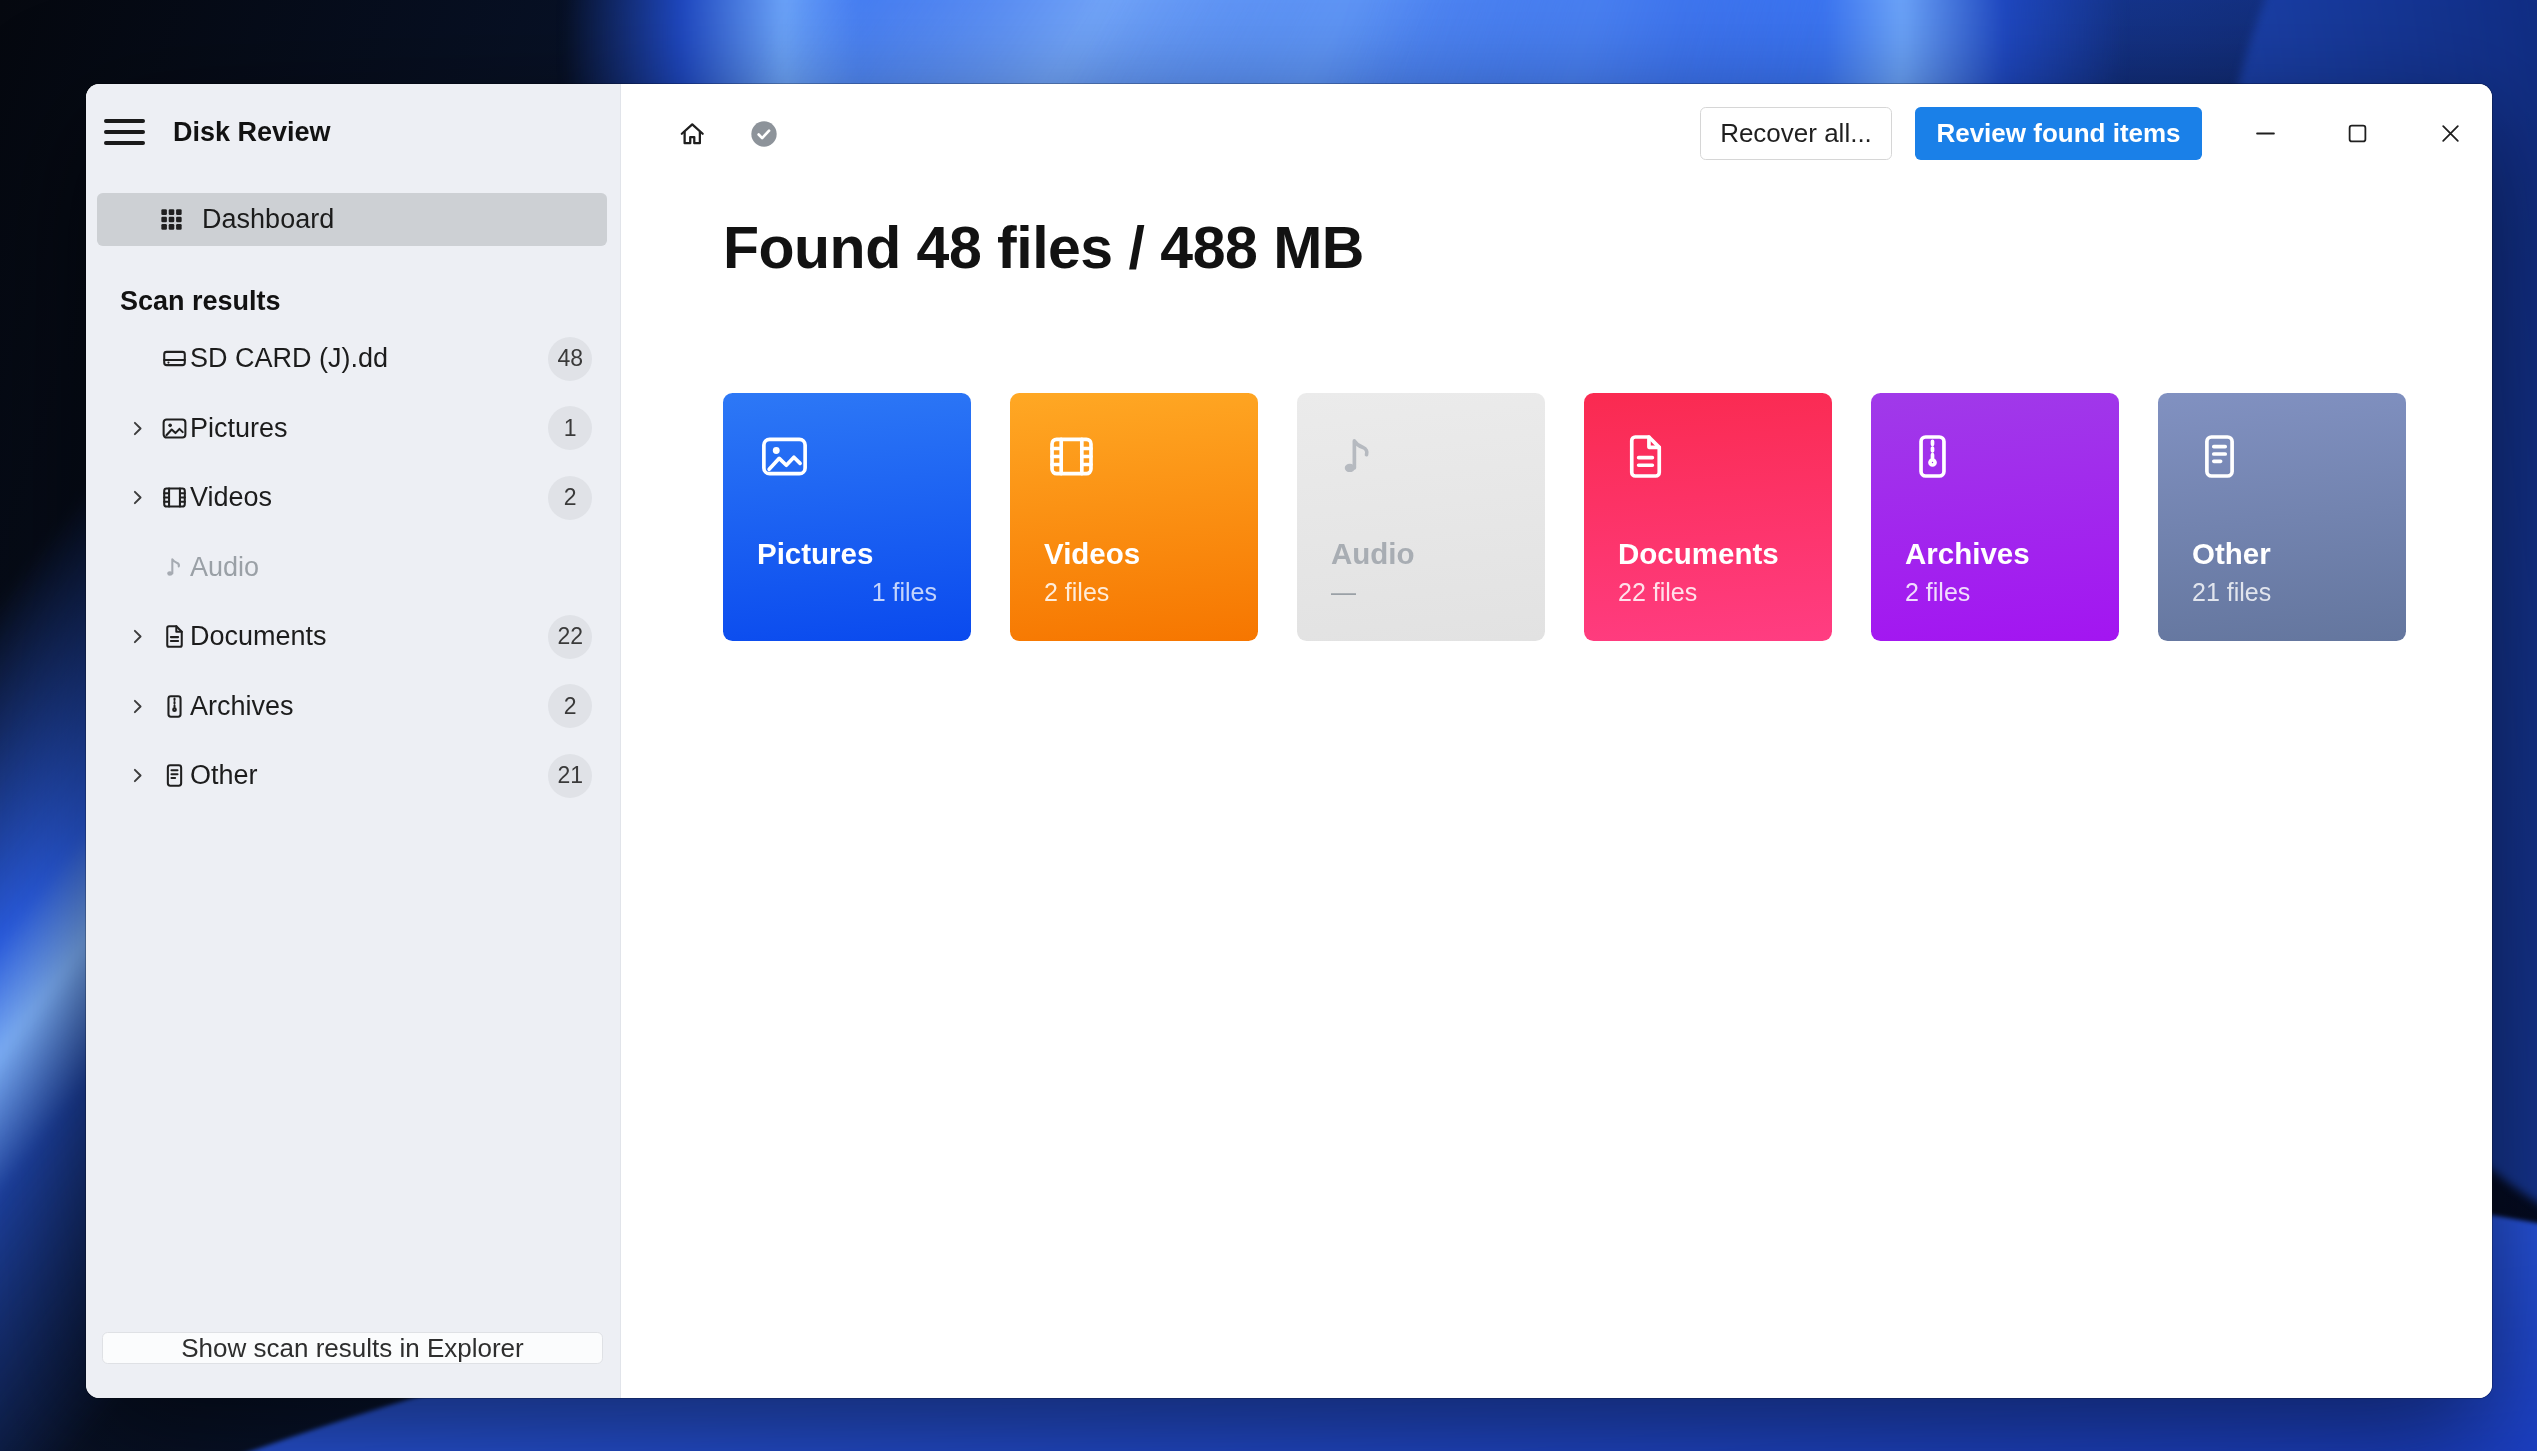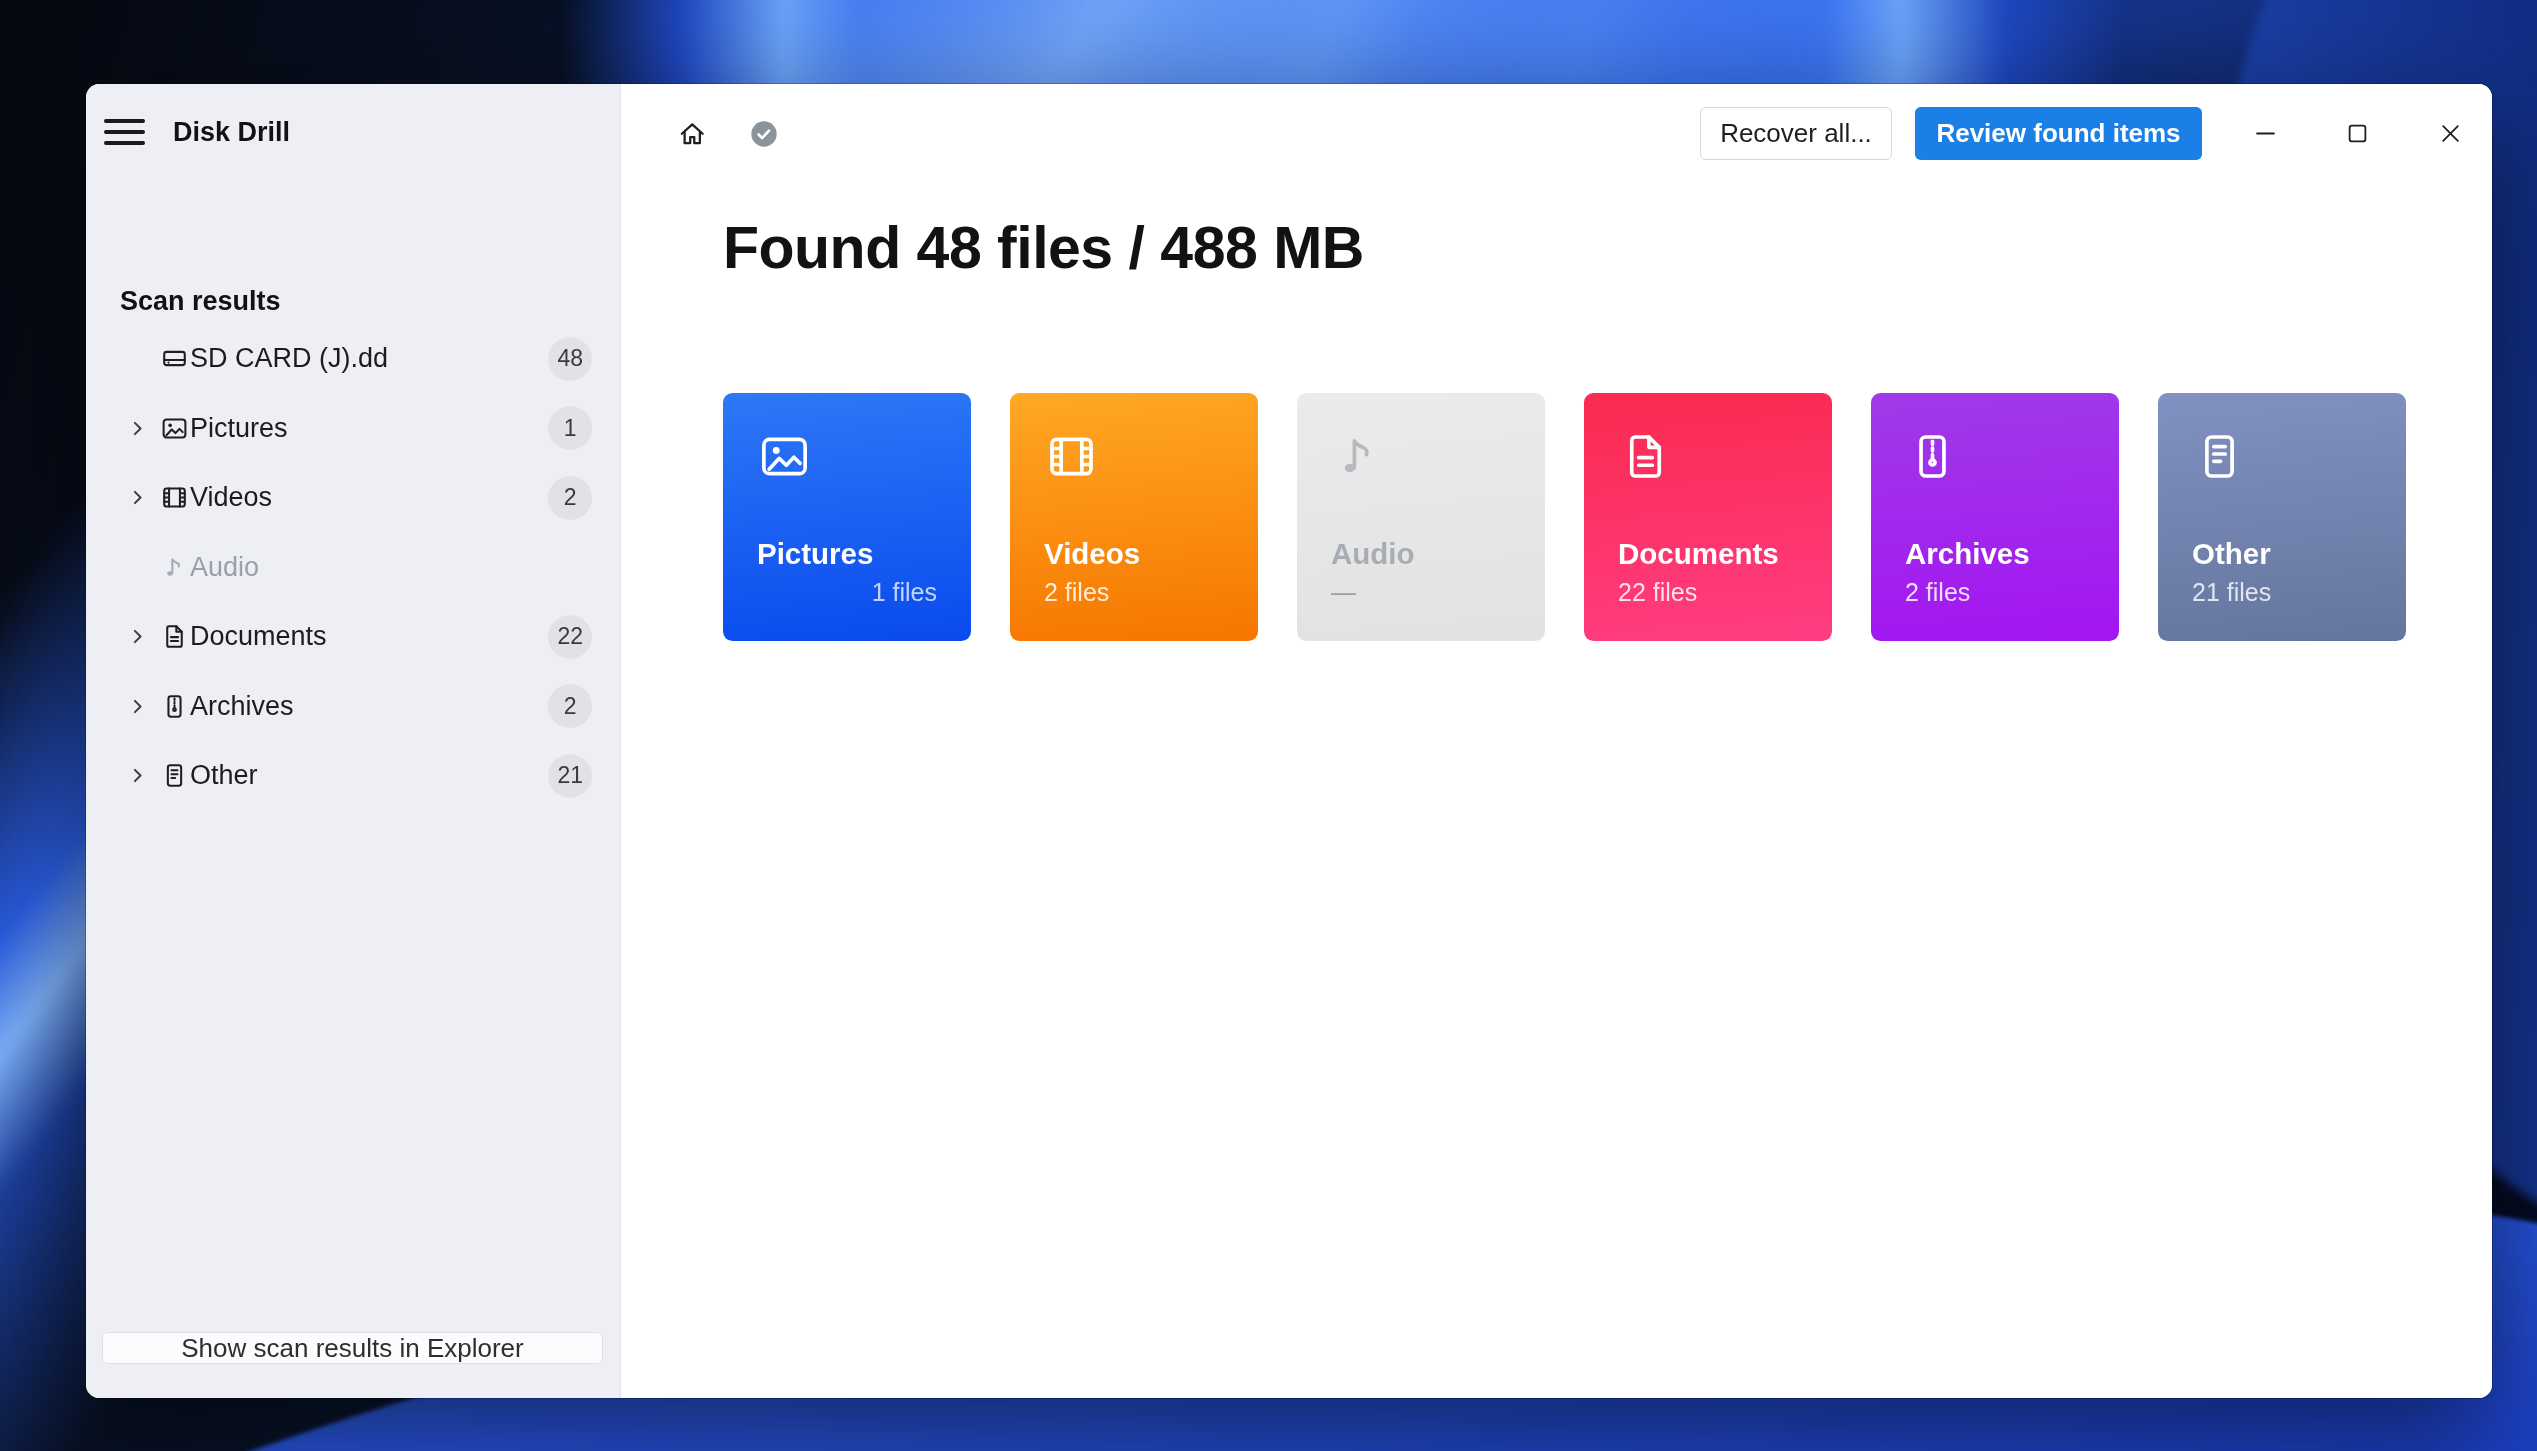--- a/index.html
+++ b/index.html
@@ -122,23 +122,39 @@
   <div class="window">
 
     <div class="sidebar">
 
       <div class="sb-header">
         <div class="hamburger">
           <span></span>
             <span></span>
             <span></span>
         </div>
-        <div class="sb-title">Disk Drill</div>
-      </div>
-
+        <div class="sb-title">Disk Review</div>
+      </div>
+
+      <div class="dash-row">
+        <span class="nav-ic">
+          <svg width="29" height="29" viewBox="0 0 24 24" fill="currentColor">
+            <rect x="3.6" y="3.6" width="4.6" height="4.6" rx="1"></rect>
+              <rect x="9.7" y="3.6" width="4.6" height="4.6" rx="1"></rect>
+              <rect x="15.8" y="3.6" width="4.6" height="4.6" rx="1"></rect>
+            <rect x="3.6" y="9.7" width="4.6" height="4.6" rx="1"></rect>
+              <rect x="9.7" y="9.7" width="4.6" height="4.6" rx="1"></rect>
+              <rect x="15.8" y="9.7" width="4.6" height="4.6" rx="1"></rect>
+            <rect x="3.6" y="15.8" width="4.6" height="4.6" rx="1"></rect>
+              <rect x="9.7" y="15.8" width="4.6" height="4.6" rx="1"></rect>
+              <rect x="15.8" y="15.8" width="4.6" height="4.6" rx="1"></rect>
+          </svg>
+        </span>
+        <span class="nav-label">Dashboard</span>
+      </div>
 
       <div class="sb-section">Scan results</div>
 
       <div class="nav-list">
 
         <div class="nav-row">
           <span class="chev"></span>
           <span class="nav-ic">
             <svg width="29" height="29" viewBox="0 0 24 24" fill="none" stroke="currentColor" stroke-width="1.7" stroke-linecap="round" stroke-linejoin="round">
               <rect x="3.5" y="6.5" width="17" height="11" rx="2"></rect>

